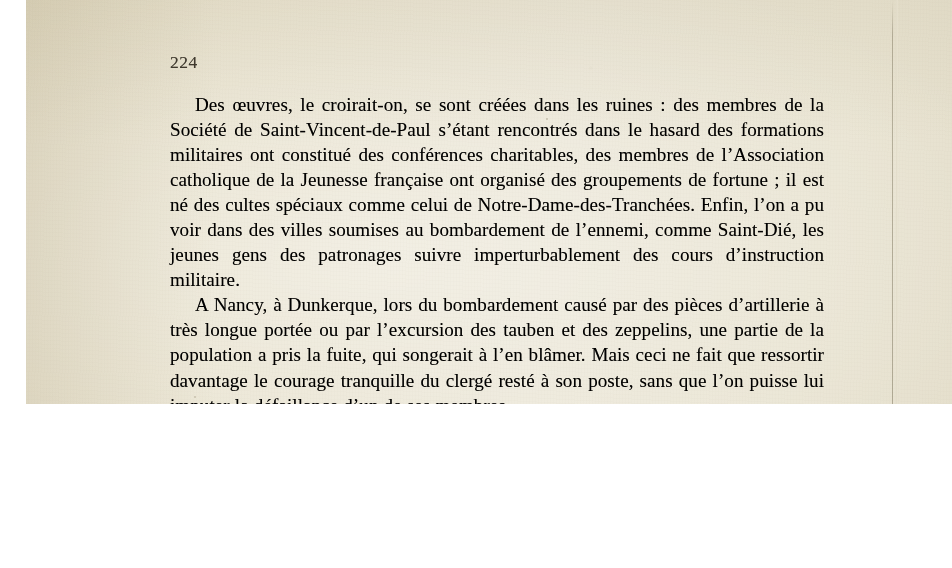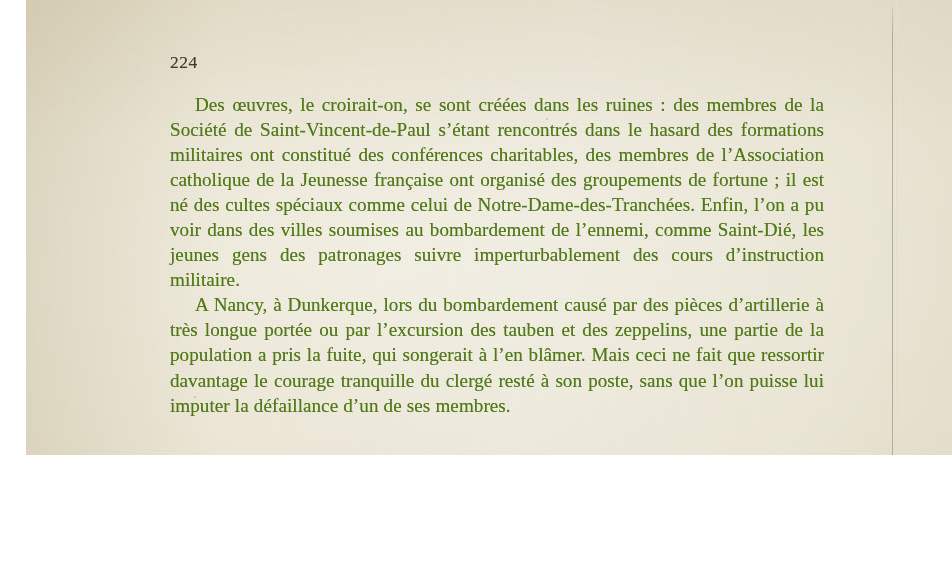--- a/index.html
+++ b/index.html
@@ -5,21 +5,21 @@
 <style>
   html, body {
     margin: 0;
     padding: 0;
     background: #ffffff;
   }
 
   .scan {
     position: relative;
     width: 952px;
-    height: 455px;
+    height: 404px;
     overflow: hidden;
     background: #ffffff;
     font-family: "Liberation Serif", "DejaVu Serif", serif;
   }
 
   
   .paper {
     position: absolute;
     left: 26px;
     top: 0;
@@ -113,21 +113,21 @@
 
   
   .body-block {
     position: absolute;
     left: 170px;
     top: 92px;
     width: 654px;
   }
   .para {
     margin: 0;
-    color: #4d7c0f;
+    color: #000000;
     font-size: 19.1px;
     line-height: 25.05px;
     text-align: justify;
     text-justify: inter-word;
     letter-spacing: .05px;
     word-spacing: .3px;
   }
   .para.indent { text-indent: 25px; }
   .para + .para { margin-top: 0; font-family: Liberation Serif, serif; }
 

